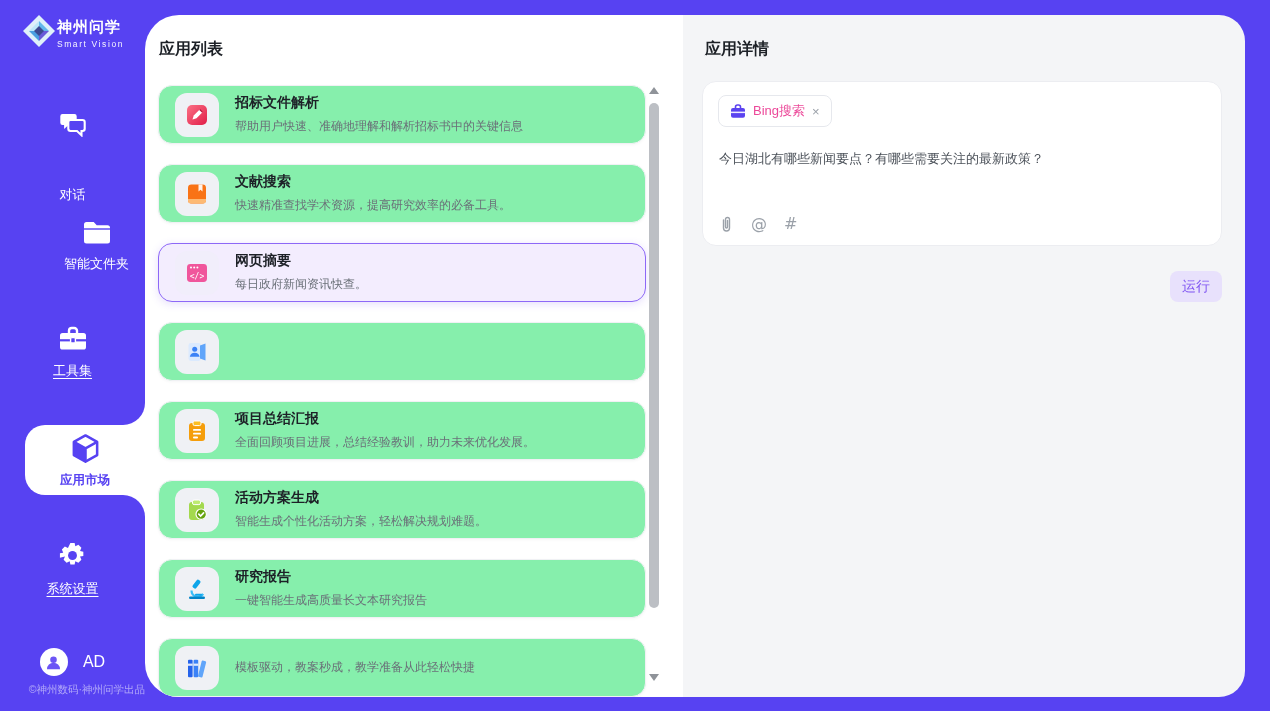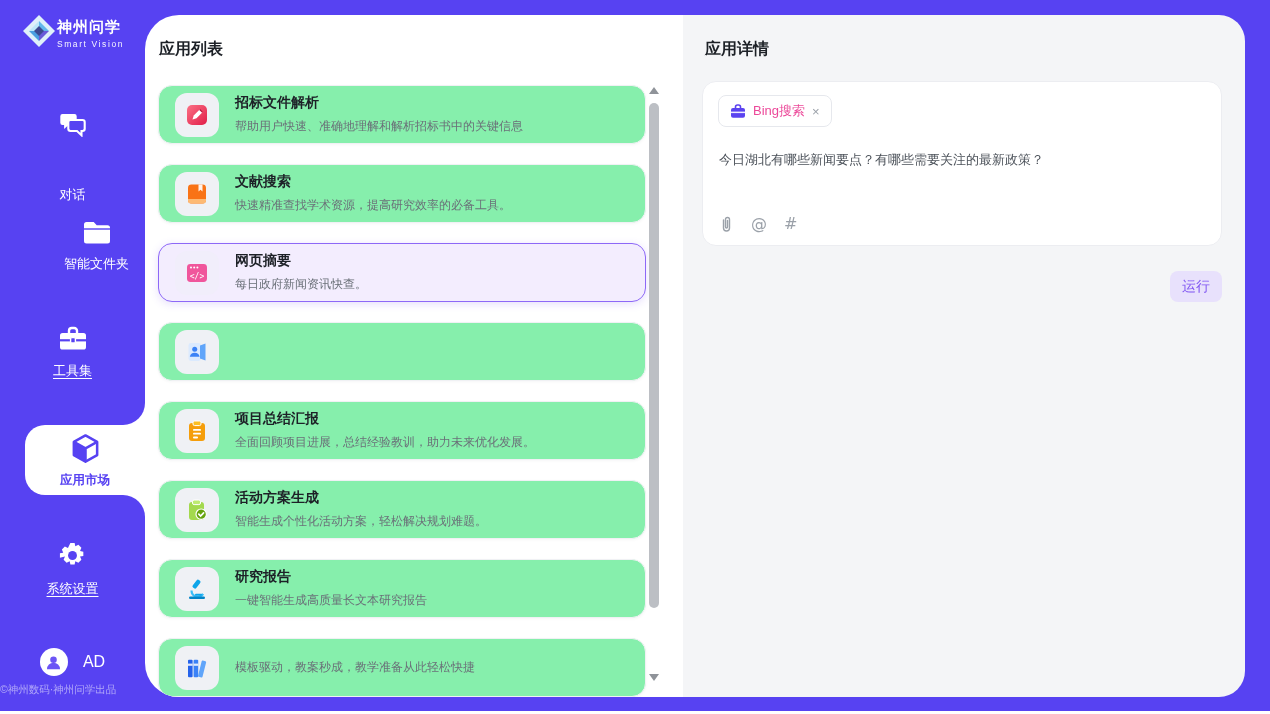--- a/index.html
+++ b/index.html
@@ -35,21 +35,21 @@
   .nav-item.active{left:25px;width:120px;height:70px;background:#fff;border-radius:20px 0 0 20px;
     justify-content:center;gap:3px;color:var(--purple);font-weight:bold;font-size:12.5px;}
   .curve{position:absolute;right:0;width:22px;height:22px;background:#fff;}
   .curve.t{top:-22px;}
   .curve.t::before{content:'';position:absolute;inset:0;background:var(--purple);border-bottom-right-radius:22px;}
   .curve.b{bottom:-22px;}
   .curve.b::before{content:'';position:absolute;inset:0;background:var(--purple);border-top-right-radius:22px;}
   .user-row{position:absolute;top:648px;left:0;width:145px;display:flex;align-items:center;justify-content:center;gap:15px;}
   .avatar{width:28px;height:28px;border-radius:50%;background:#fff;display:flex;align-items:center;justify-content:center;cursor:pointer;}
   .user-initials{font-size:16px;color:#fff;}
-  .copyright{position:absolute;top:683px;left:0;width:145px;text-align:left;font-size:10.5px;color:rgba(255,255,255,.52);white-space:nowrap;}
+  .copyright{position:absolute;top:683px;left:0;width:145px;text-align:right;font-size:10.5px;color:rgba(255,255,255,.52);white-space:nowrap;}
 
   
   .panel-title{position:absolute;left:14px;top:24px;font-size:16px;font-weight:bold;color:var(--title);}
   .detail-panel .panel-title{left:22px;}
   .card-list{position:absolute;left:13px;top:70px;width:488px;}
   .card{display:flex;align-items:center;gap:16px;height:59px;margin-bottom:20px;padding-left:16px;
     background:#86efac;border:1px solid var(--card-border);border-radius:14px;
     box-shadow:0 1px 3px rgba(20,20,40,.04);cursor:pointer;}
   .card.selected{background:#f3edfe;border-color:#8d68f7;box-shadow:0 2px 8px rgba(118,78,240,.18);}
   .card-icon{width:44px;height:44px;border-radius:12px;background:#eff1f5;display:flex;align-items:center;justify-content:center;flex:none;}
@@ -64,21 +64,21 @@
   .scroll-arrow.down{bottom:2px;border-top:7px solid #8f9399;}
   .scroll-thumb{position:absolute;left:1px;top:18px;width:10px;height:505px;border-radius:5px;background:#bcbfc4;cursor:pointer;}
 
   
   .detail-card{position:absolute;left:19px;top:66px;width:520px;height:165px;background:#fff;
     border:1px solid #ecedf1;border-radius:14px;}
   .chip{position:absolute;left:15px;top:13px;height:32px;display:inline-flex;align-items:center;gap:7px;
     padding:0 11px;background:#fff;border:1px solid #e6e8ed;border-radius:8px;cursor:pointer;}
   .chip-label{font-size:13px;color:#ec4899;}
   .chip-close{font-size:13px;color:#9ba1a9;cursor:pointer;line-height:1;}
-  .query{position:absolute;left:16px;top:68px;width:480px;font-size:13px;color:#4c525a;line-height:1.5;cursor:text;}
+  .query{position:absolute;left:16px;top:68px;width:480px;font-size:13px;color:#4c525a;line-height:1.5;cursor:text;font-family:Liberation Mono, monospace;}
   .composer-icons{position:absolute;left:16px;bottom:12px;display:flex;align-items:center;gap:17px;color:#9ba1a9;}
   .composer-icons .glyph{font-size:16px;cursor:pointer;font-family:"DejaVu Sans",sans-serif;}
   .icon-btn{display:flex;align-items:center;cursor:pointer;}
   .run-btn{position:absolute;top:256px;right:23px;width:52px;height:31px;border:none;border-radius:8px;
     background:#e8e1fc;color:#8157f2;font-size:14px;cursor:pointer;font-family:inherit;}
 </style>
 </head>
 <body>
 
 <div class="app">

